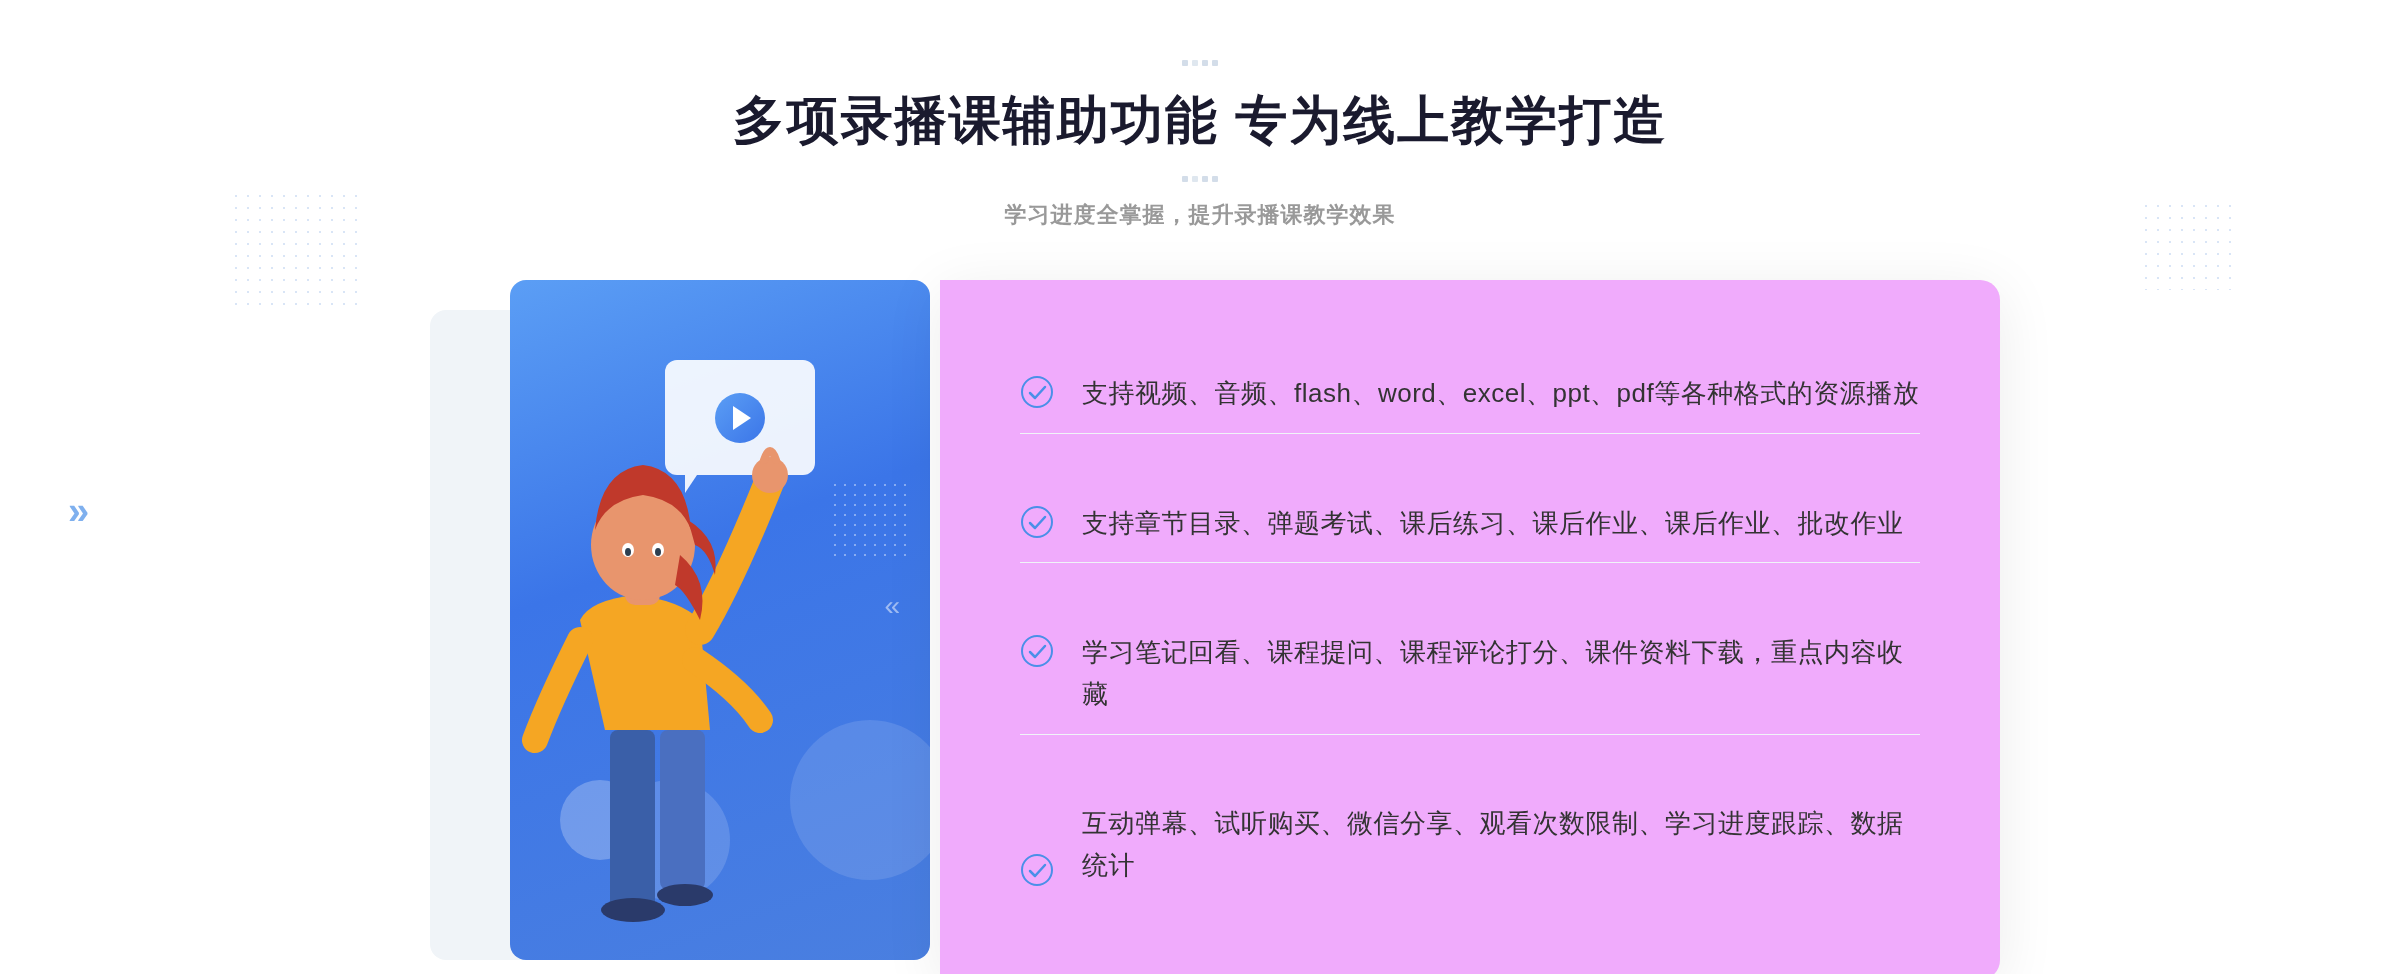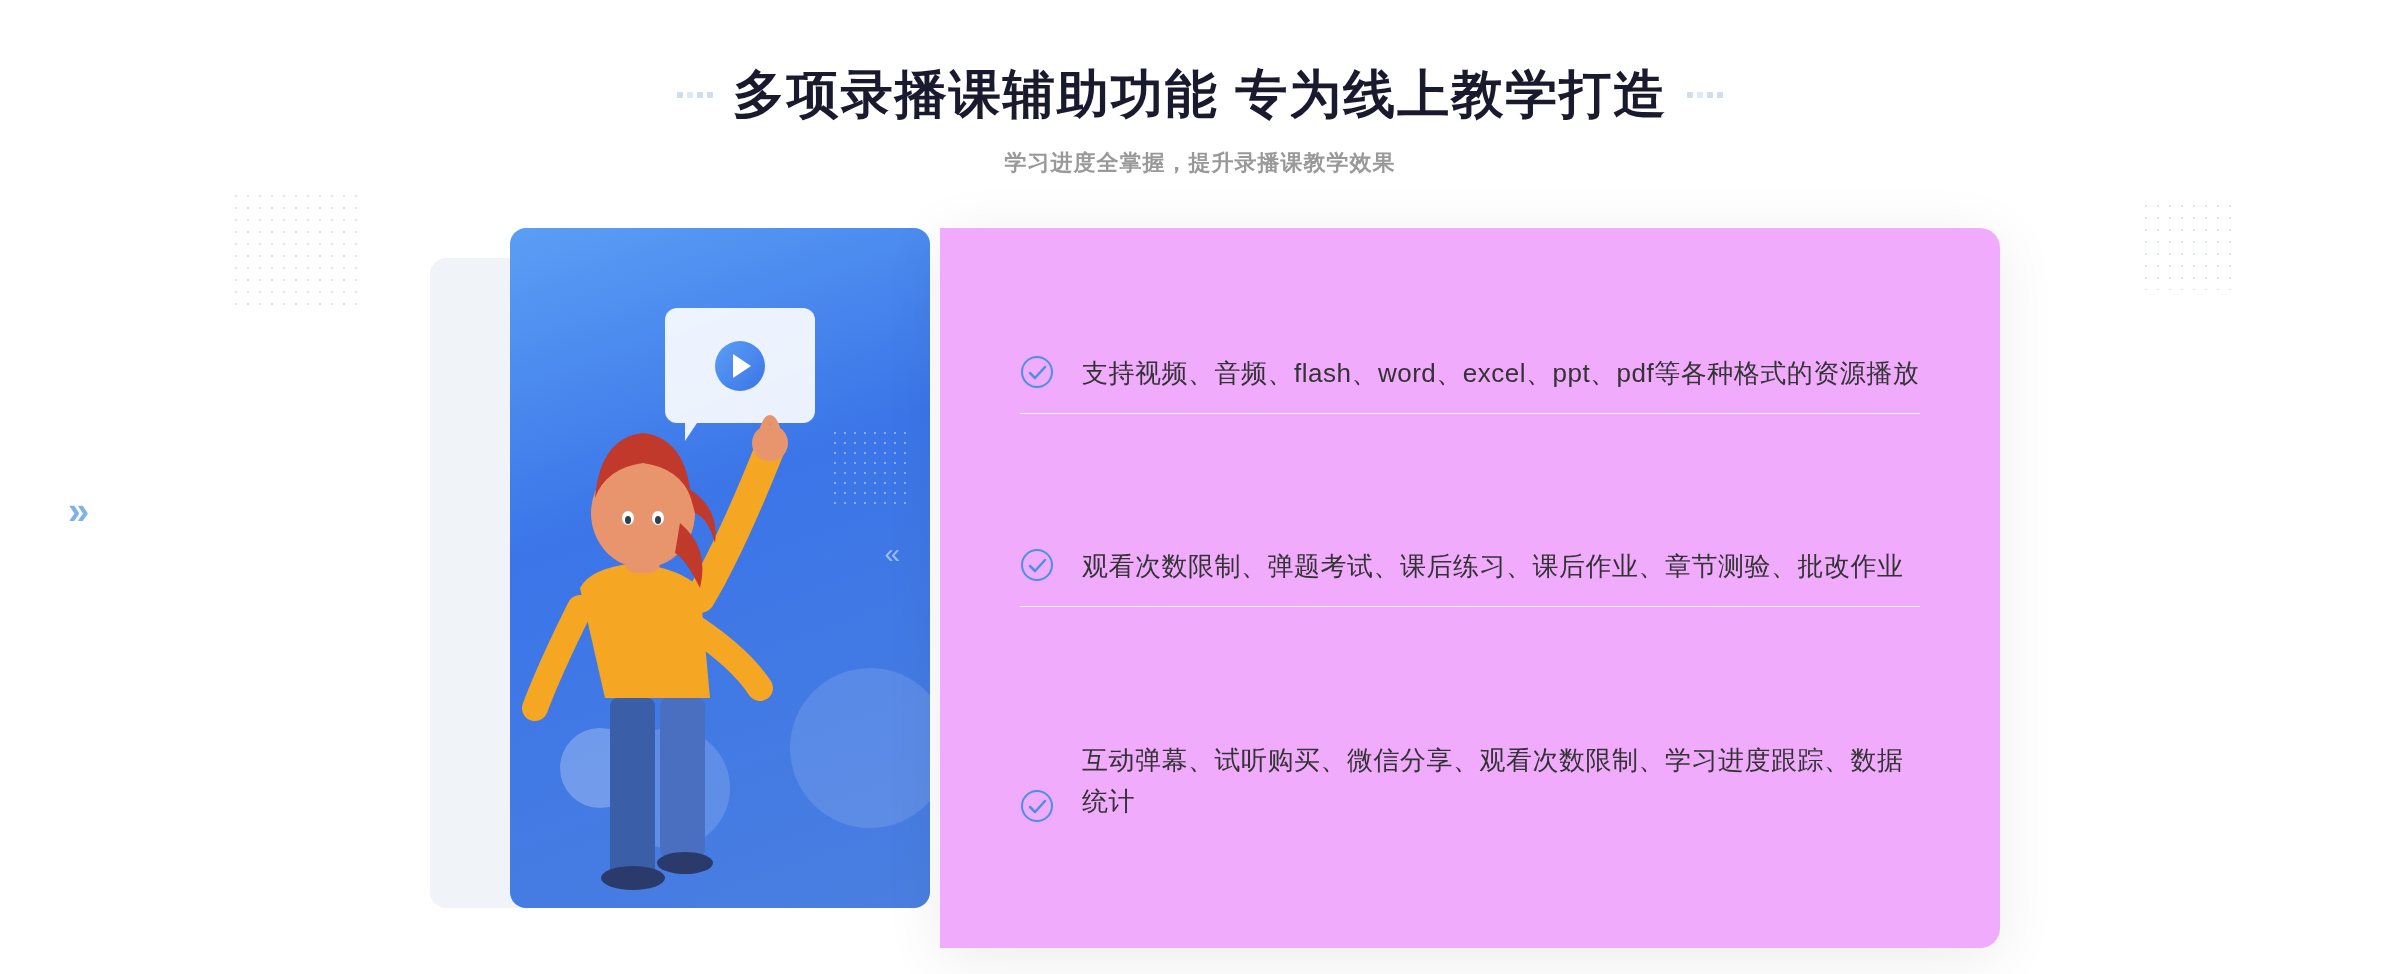--- a/index.html
+++ b/index.html
@@ -67,20 +67,21 @@
       margin-bottom: 50px;
       position: relative;
     }
 
     .title-row {
       display: flex;
       align-items: center;
       justify-content: center;
       gap: 20px;
       margin-bottom: 18px;
+      flex-direction: column;
     }
 
     .title-decorator {
       display: flex;
       gap: 4px;
       align-items: center;
     }
 
     .title-decorator span {
       display: inline-block;
@@ -452,23 +453,30 @@
           <polyline class="check-mark" points="10,18 15,23 25,12"></polyline>
         </svg>
         <span class="feature-text">支持视频、音频、flash、word、excel、ppt、pdf等各种格式的资源播放</span>
       </div>
 
       <div class="feature-item">
         <svg class="check-icon" viewBox="0 0 34 34">
           <circle class="check-circle" cx="17" cy="17" r="15"></circle>
           <polyline class="check-mark" points="10,18 15,23 25,12"></polyline>
         </svg>
-        <span class="feature-text">观看次数限制、弹题考试、课后练习、课后作业、章节测验、批改作业</span>
-      </div>
-
+        <span class="feature-text">支持章节目录、弹题考试、课后练习、课后作业、课后作业、批改作业</span>
+      </div>
+
+      <div class="feature-item">
+        <svg class="check-icon" viewBox="0 0 34 34">
+          <circle class="check-circle" cx="17" cy="17" r="15"></circle>
+          <polyline class="check-mark" points="10,18 15,23 25,12"></polyline>
+        </svg>
+        <span class="feature-text">学习笔记回看、课程提问、课程评论打分、课件资料下载，重点内容收藏</span>
+      </div>
 
       <div class="feature-item">
         <svg class="check-icon" viewBox="0 0 34 34">
           <circle class="check-circle" cx="17" cy="17" r="15"></circle>
           <polyline class="check-mark" points="10,18 15,23 25,12"></polyline>
         </svg>
         <span class="feature-text">互动弹幕、试听购买、微信分享、观看次数限制、学习进度跟踪、数据统计</span>
       </div>
 
     </div>

